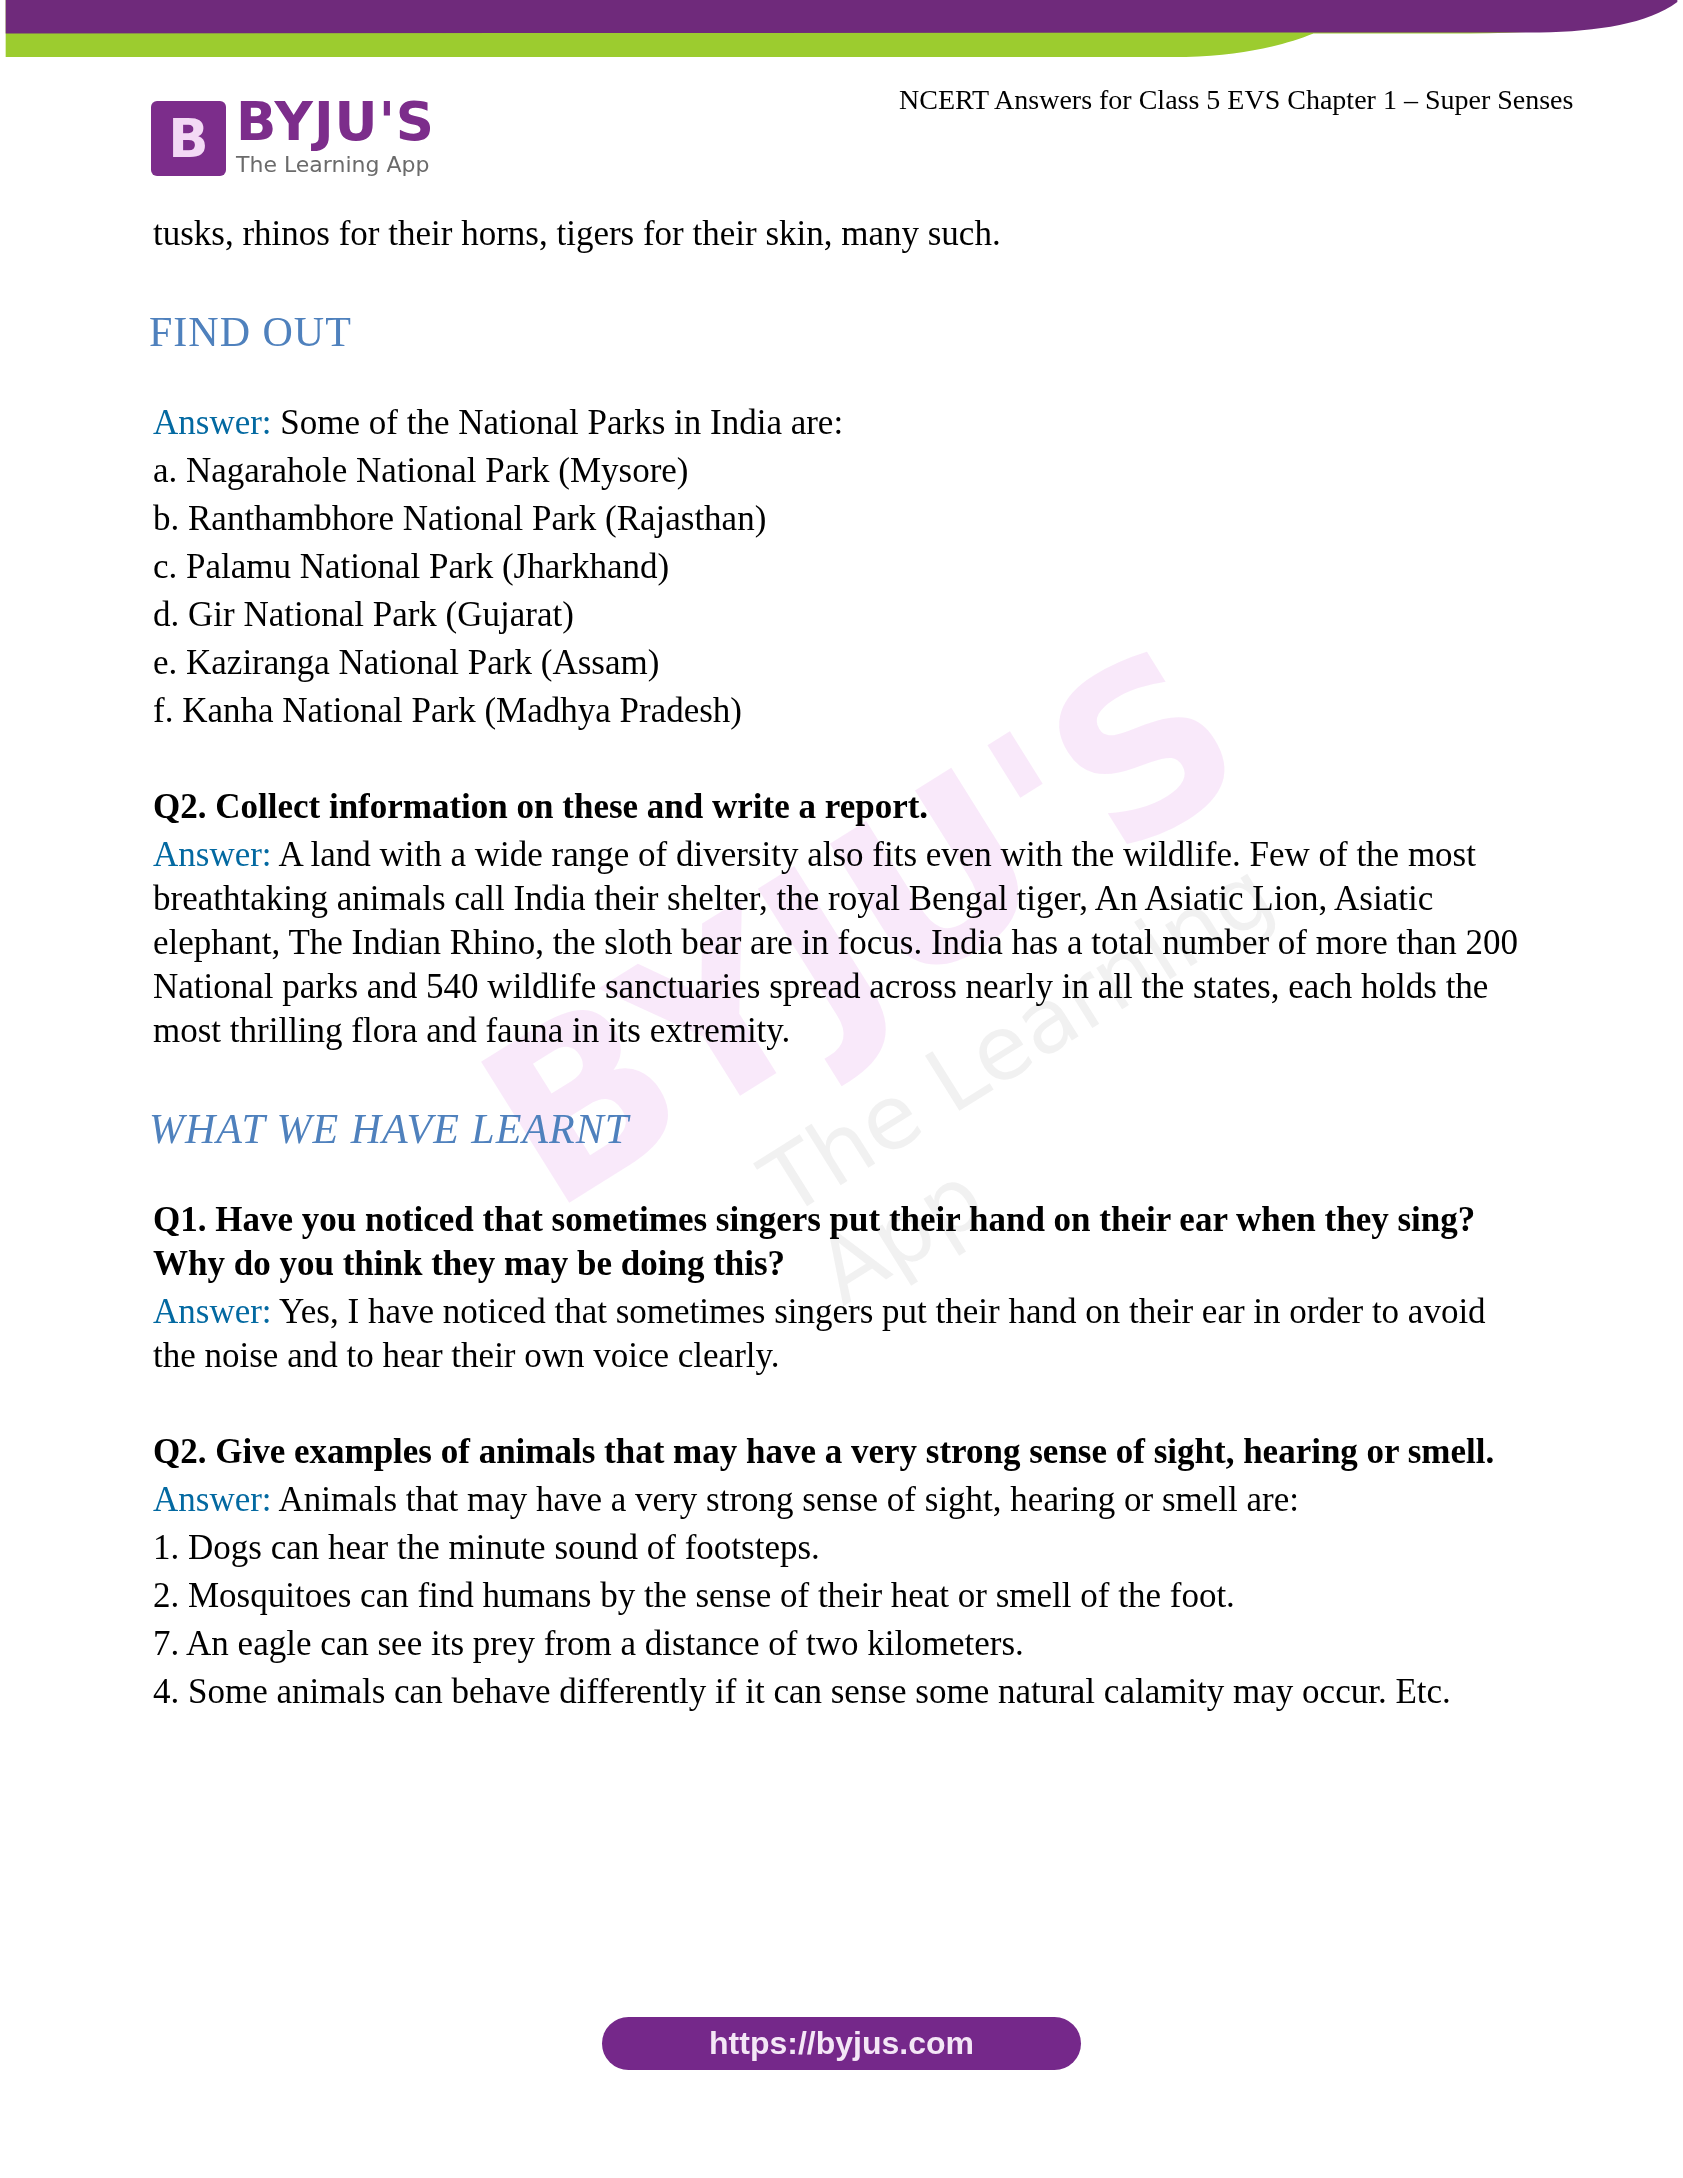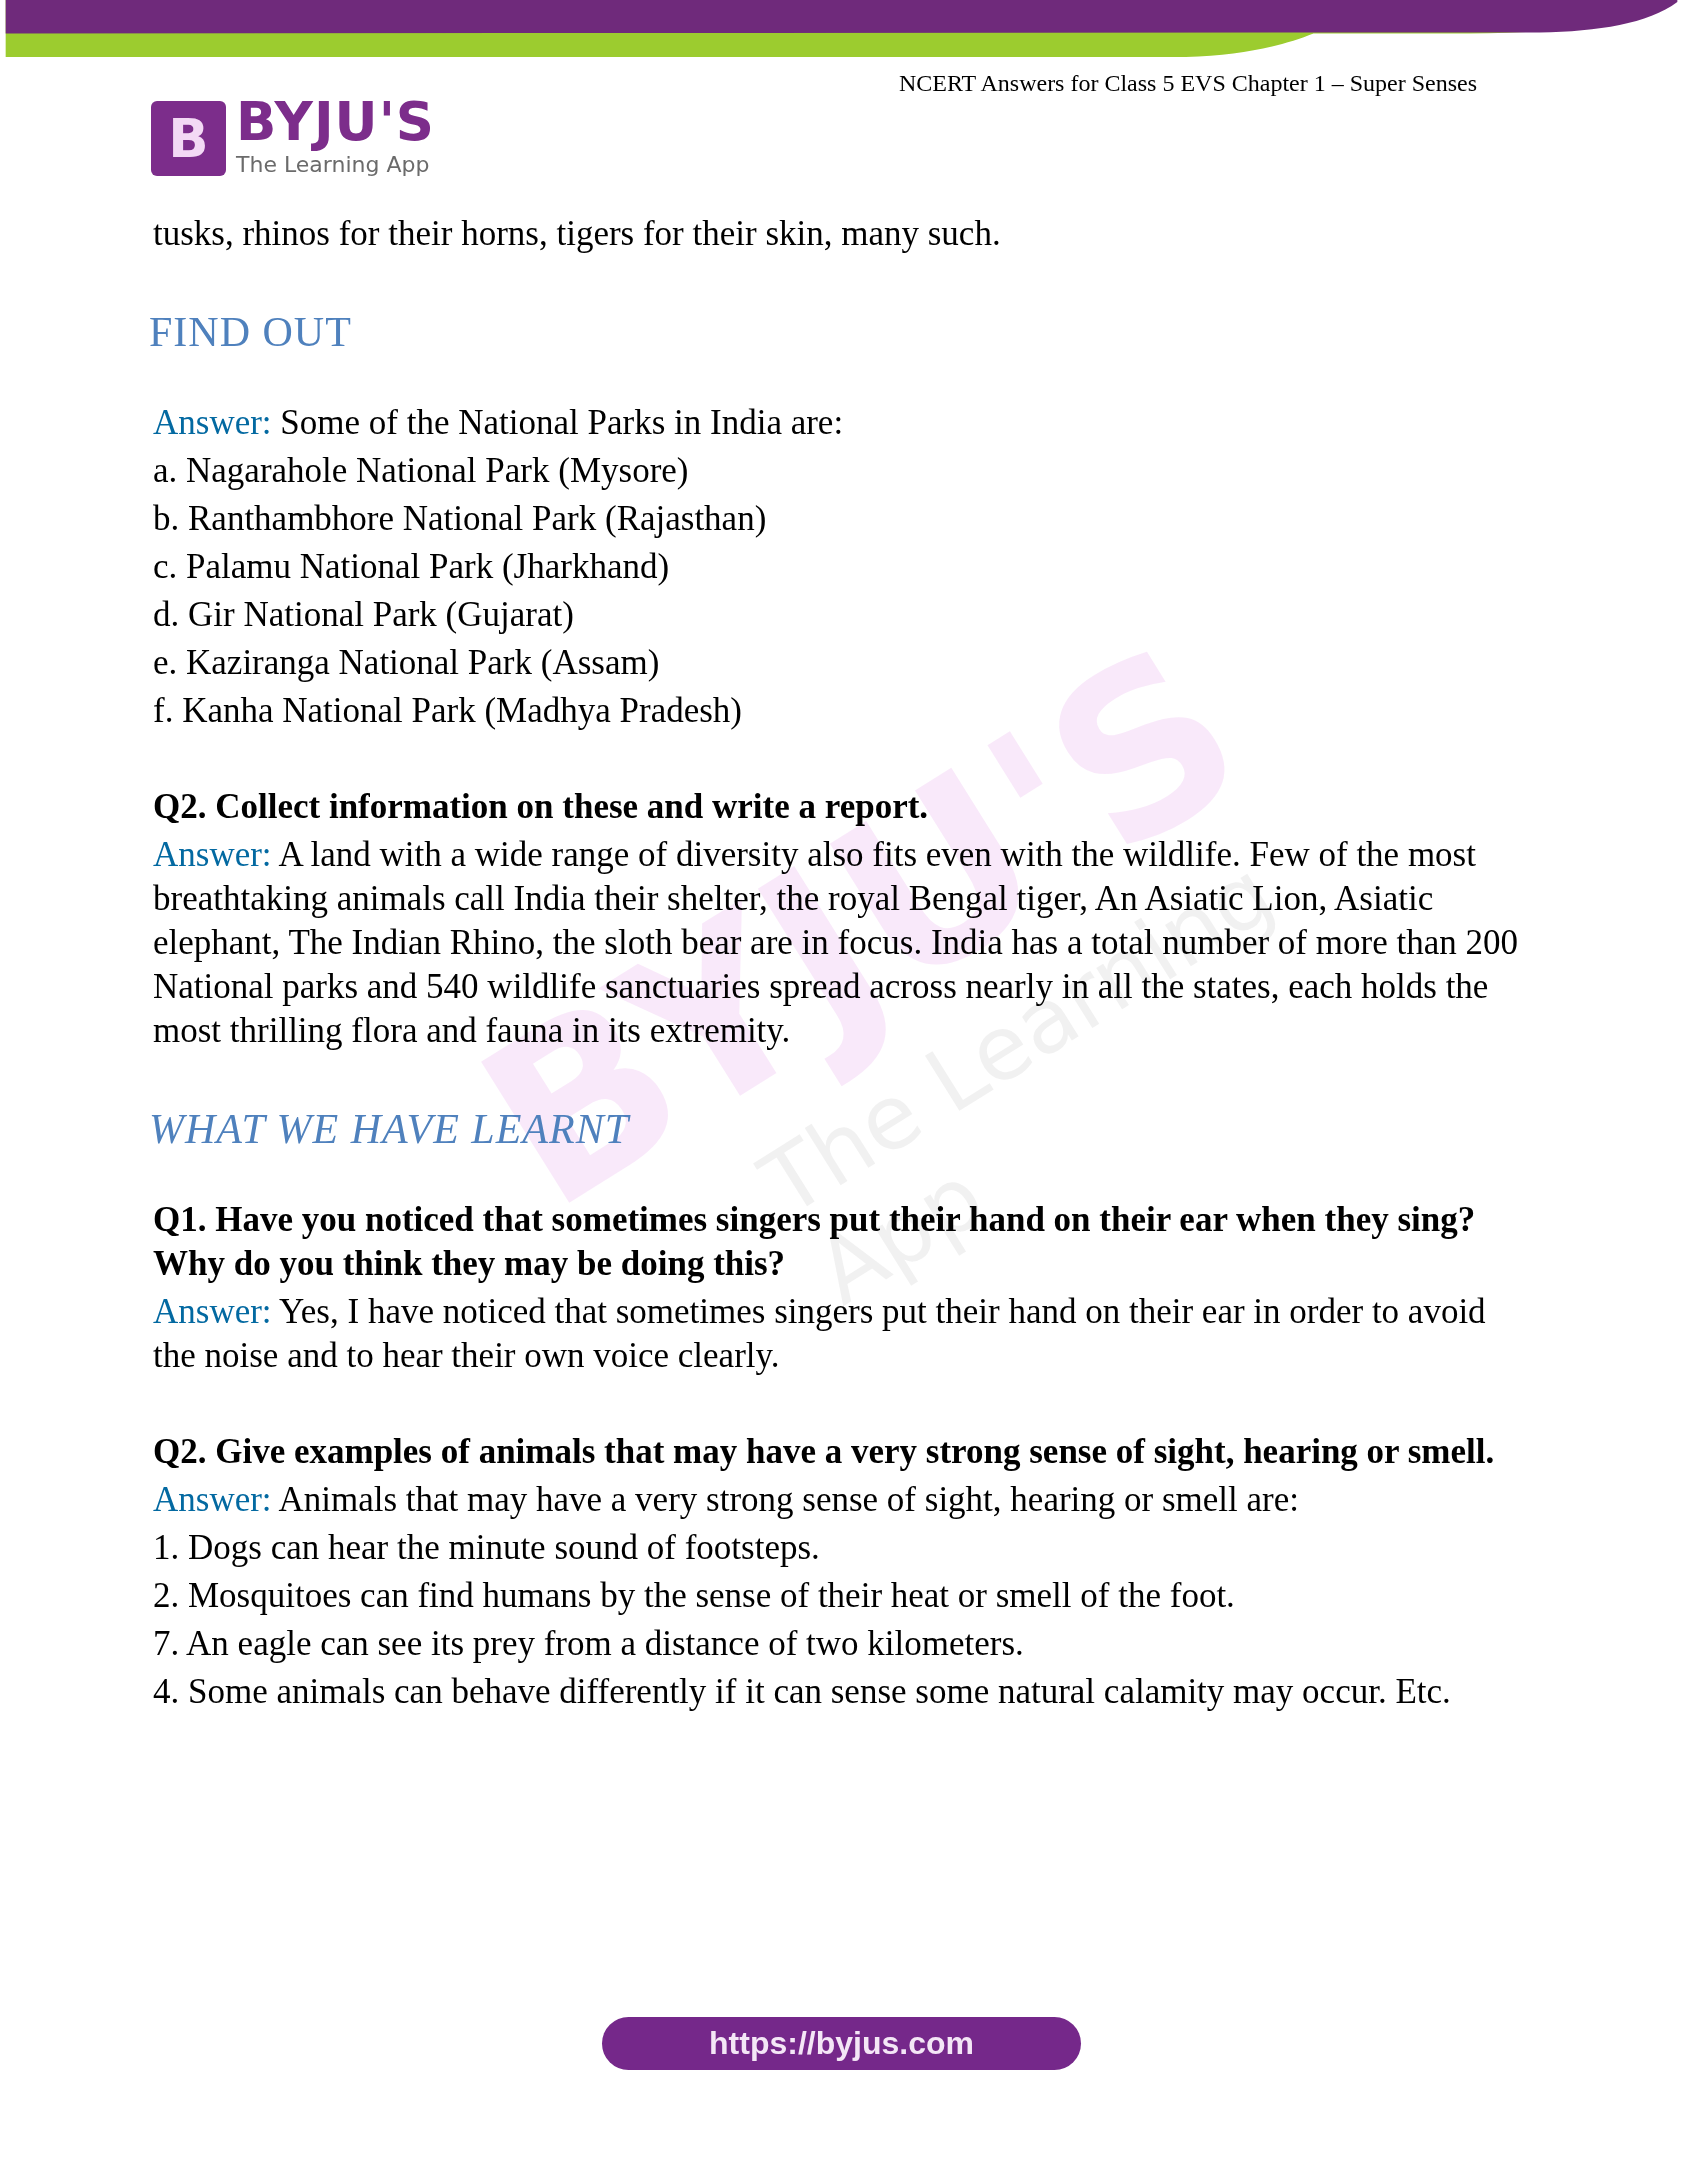--- a/index.html
+++ b/index.html
@@ -21,22 +21,22 @@
   }
   .logo-name {
     position: absolute; left: 89px; top: -4px; font-family: "DejaVu Sans", sans-serif;
     font-weight: bold; font-size: 53px; color: #7c2d8b; letter-spacing: 1px;
   }
   .logo-tag {
     position: absolute; left: 89px; top: 57px; font-family: "DejaVu Sans", sans-serif;
     font-size: 22px; color: #6b6b6b;
   }
   .header-title {
-    position: absolute; left: 899px; top: 60px; width: 752px;
-    font-size: 24px; line-height: 46px;
+    position: absolute; left: 899px; top: 77px; width: 752px;
+    font-size: 28px; line-height: 46px;
   }
   .watermark {
     position: absolute; left: 416px; top: 634px; width: 891px; height: 693px;
     pointer-events: none; transform: rotate(-32deg); transform-origin: center;
   }
   .wm-text {
     position: absolute; left: 59px; top: 168px; font-family: "DejaVu Sans", sans-serif;
     font-weight: bold; font-size: 228px; color: rgba(215,120,225,0.16);
   }
   .wm-sub {

